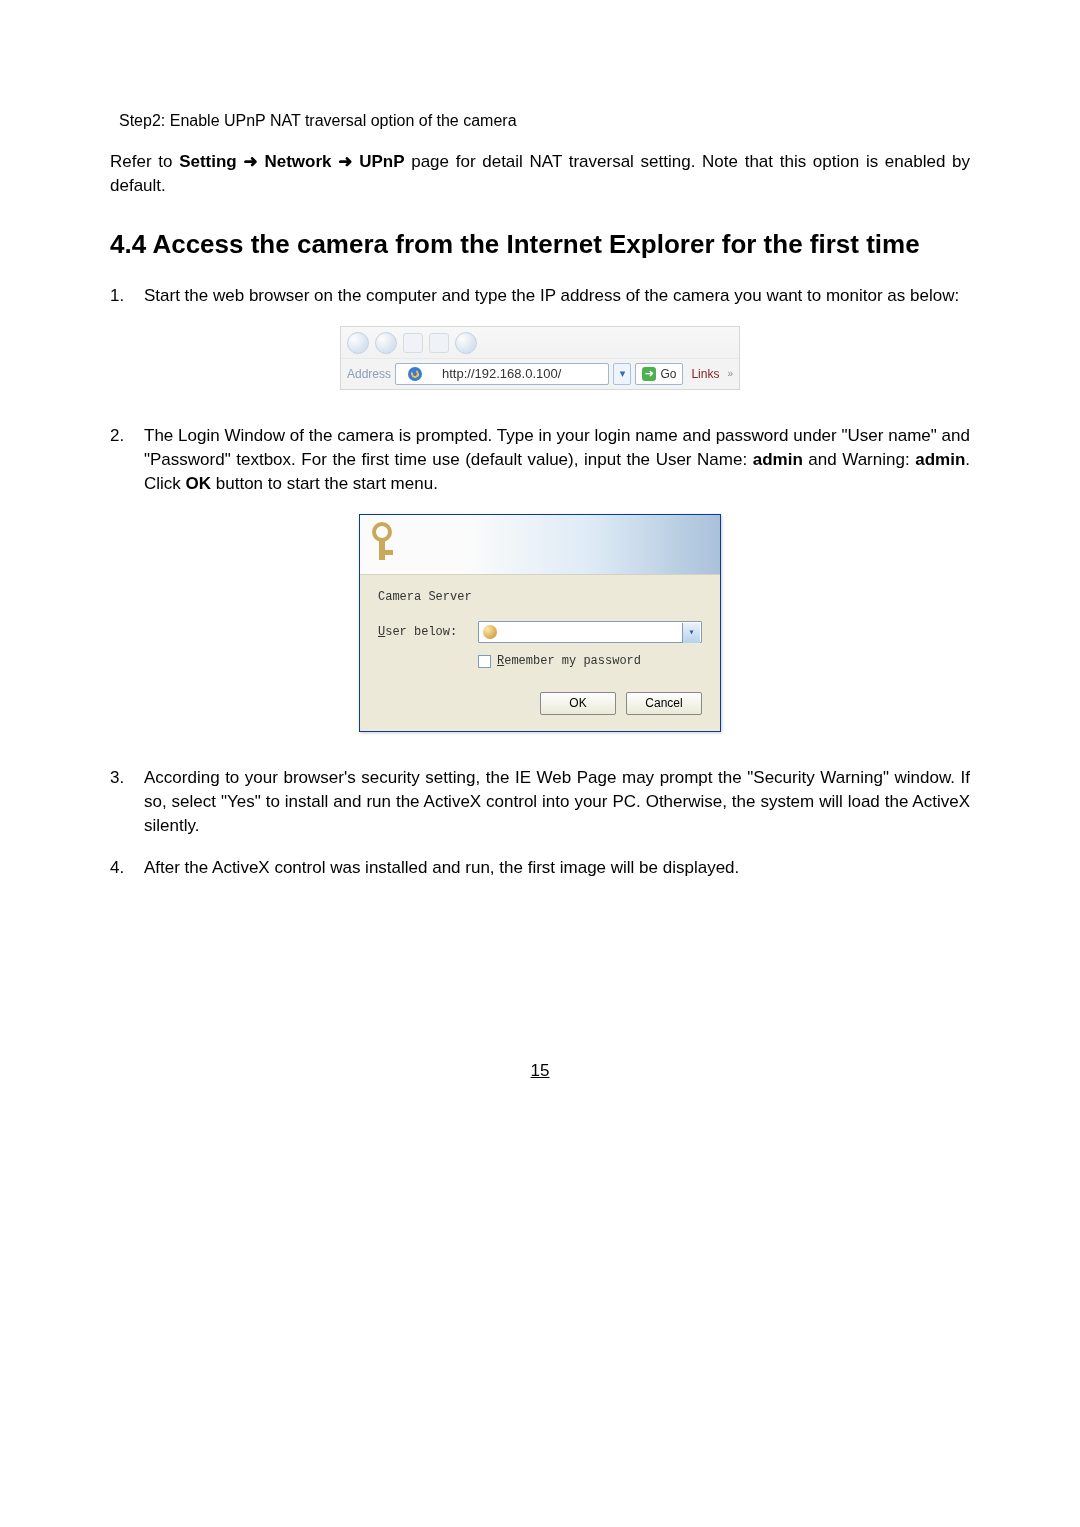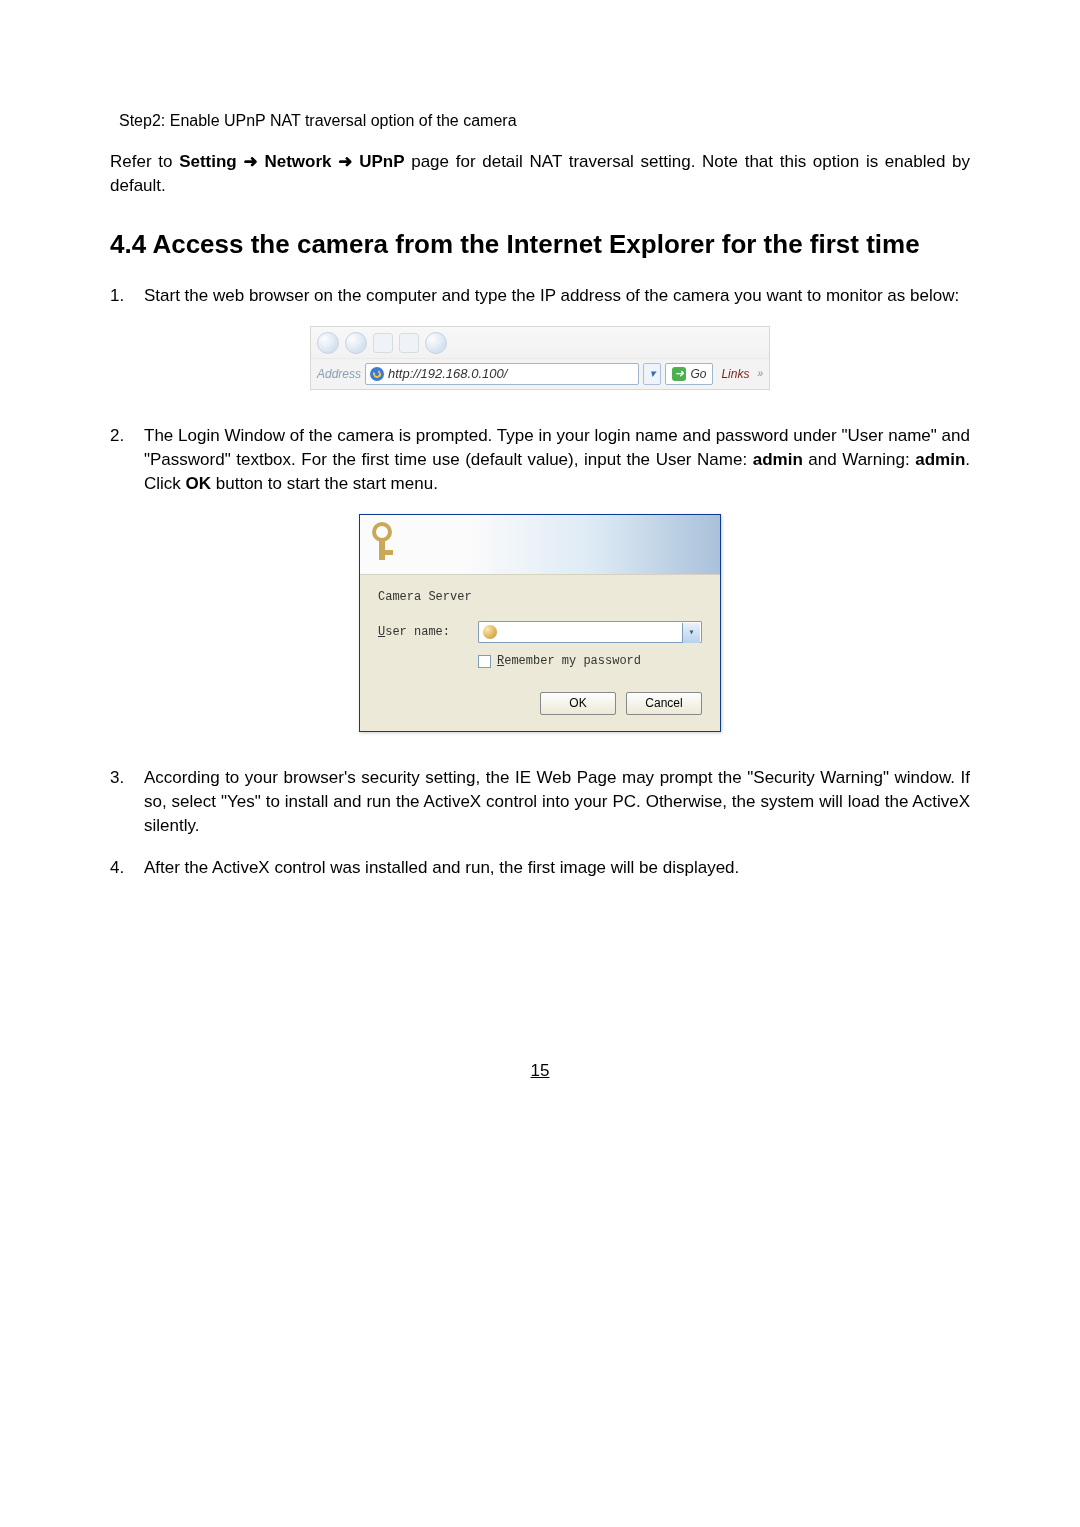--- a/index.html
+++ b/index.html
@@ -19,26 +19,25 @@
     .arrow { font-weight: bold; }
     .section-heading { font-weight: bold; font-size: 26px; margin: 10px 0 22px 0; }
     .numbered-item { display: flex; margin-bottom: 18px; text-align: justify; font-size: 17px; }
     .num { width: 34px; flex-shrink: 0; }
     .item-text { flex: 1; text-align: justify; }
     .img-wrap { text-align: center; margin: 14px 0 34px 0; }
 
     
     .addrbar {
       display: inline-block;
-      width: 460px;
+      width: 400px;
       border: 1px solid #d8d8d8;
       background: #fafafa;
       font-size: 12px;
       font-family: Tahoma, sans-serif;
-      font-style: italic;
     }
     .addr-top {
       height: 32px;
       background: linear-gradient(#f6f6f6,#ececec);
       display: flex;
       align-items: center;
       padding: 0 6px;
       gap: 6px;
       filter: blur(0.4px) opacity(0.6);
       border-bottom: 1px solid #ddd;
@@ -49,21 +48,21 @@
       border: 1px solid #a5b8cf;
     }
     .tb-sq { width: 20px; height: 20px; background: #e8eef5; border: 1px solid #bcc; border-radius: 3px; }
     .addr-row {
       display: flex; align-items: center; height: 30px; padding: 0 6px; gap: 4px;
       background: #f3f3f3;
     }
     .addr-label { color: #8aa0b4; font-size: 12px; }
     .addr-box {
       flex: 1; height: 22px; border: 1px solid #9fb6cc;
-      background: #fff; display: flex; align-items: center; padding: 0 4px; gap: 4px;
+      background: #fff; display: flex; align-items: center; padding: 0 12px; gap: 20px;
       border-radius: 2px;
     }
     .ie-icon { width: 14px; height: 14px; border-radius: 50%; background: #3a7bd5; position: relative; overflow: hidden; }
     .ie-icon::after { content:""; position:absolute; inset:3px; border:2px solid #f5c542; border-top-color:transparent; border-radius:50%; transform: rotate(-20deg); }
     .addr-text { color: #333; font-size: 13px; }
     .dd-btn { width: 18px; height: 22px; background: #eef4fb; border: 1px solid #a9c1da; border-radius: 2px; display:flex; align-items:center; justify-content:center; color:#3a6ea5; font-size:11px; }
     .go-btn { height: 22px; border: 1px solid #9fb6cc; border-radius: 2px; background: #fff; display: flex; align-items:center; padding: 0 6px; gap:4px; font-size: 12px; color:#333; }
     .go-arrow { width:14px;height:14px;border-radius:3px;background:#4caf50;display:flex;align-items:center;justify-content:center;color:#fff;font-size:11px; }
     .links-lbl { color:#7f1d1d; font-size:12px; padding: 0 4px; }
     .chev { color:#888; font-size:10px; }
@@ -201,21 +200,21 @@
       <div class="key-icon">
         <div class="key-ring"></div>
         <div class="key-shaft"></div>
         <div class="key-tooth"></div>
       </div>
     </div>
     <div class="dlg-body">
       <div class="realm">Camera Server</div>
       <div class="form-row">
         <div class="form-label">
-          <u>U</u><span>ser name:</span>
+          <u>U</u><span>ser below:</span>
         </div>
         <div class="form-ctrl combo">
           <span class="user-glyph"></span>
           <div class="combo-btn">▾</div>
         </div>
       </div>
       <div class="chk-row">
         <div class="chk-box"></div>
         <span>
           <u>R</u><span>emember my password</span>

